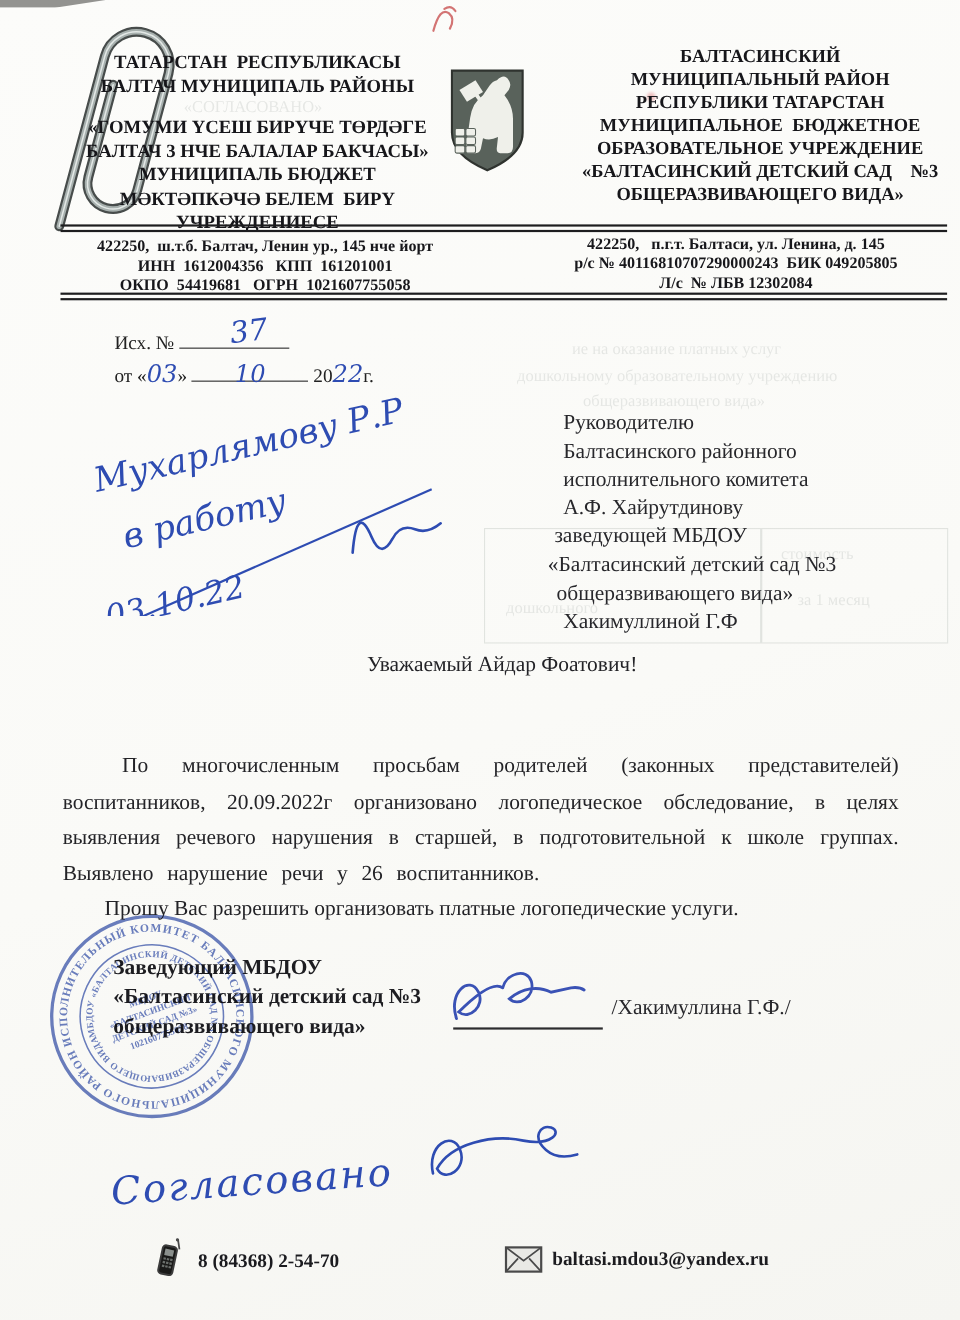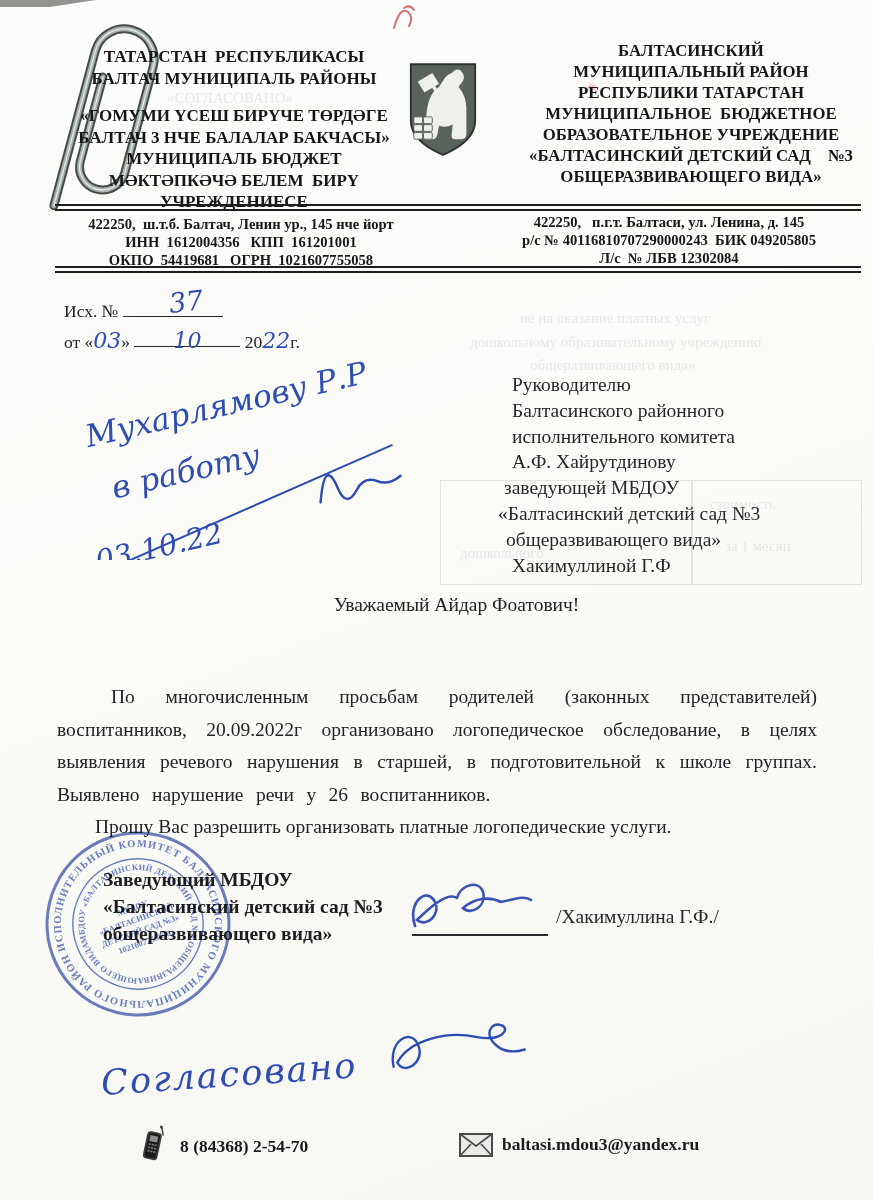--- a/index.html
+++ b/index.html
@@ -11,21 +11,21 @@
   .abs{position:absolute;}
   .keepsp{white-space:pre-wrap;}
   .ctr{text-align:center;}
   
   .hl{font-weight:bold;font-size:17px;line-height:21.5px;color:#16161a;}
   .hr7{font-weight:bold;font-size:16.8px;line-height:21px;color:#16161a;}
   .gap{height:16px;}
   .rule{height:3px;border-top:2.5px solid #1d1d1f;border-bottom:2.5px solid #1d1d1f;}
   .req{font-weight:bold;font-size:14.6px;line-height:17.8px;color:#17171b;}
   
-  .outg{font-size:17.5px;color:#222;}
+  .outg{font-size:17.5px;color:#222;margin-left:40px;}
   .uline{display:inline-block;border-bottom:1.6px solid #2a2a2a;}
   .hand{font-family:"DejaVu Serif",serif;font-style:italic;color:#2e4cb2;}
   .hand-svg{font-family:"DejaVu Serif",serif;font-style:italic;fill:#2e4cb2;}
   
   .addr-line{font-size:19.5px;line-height:25.8px;color:#27272b;}
   .salut{font-size:19.5px;color:#232327;margin-left:20px;}
   .para{font-size:19.5px;line-height:32.5px;text-align:justify;color:#232327;margin:0;}
   .p1{text-indent:54px;word-spacing:7.5px;}
   .pind{text-indent:38px;}
   

